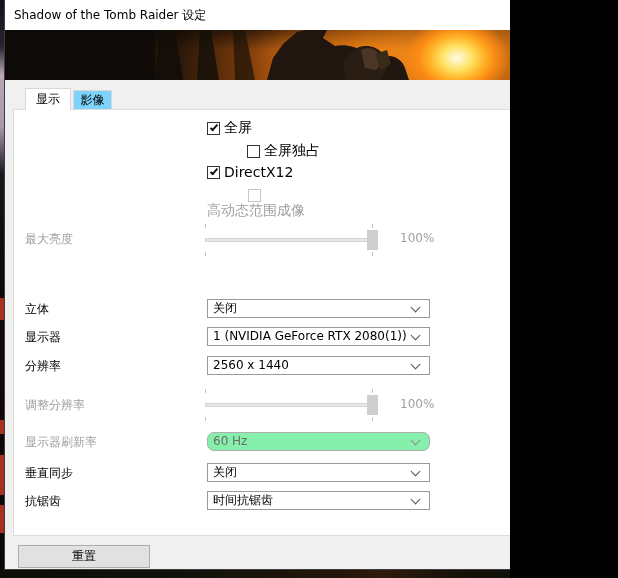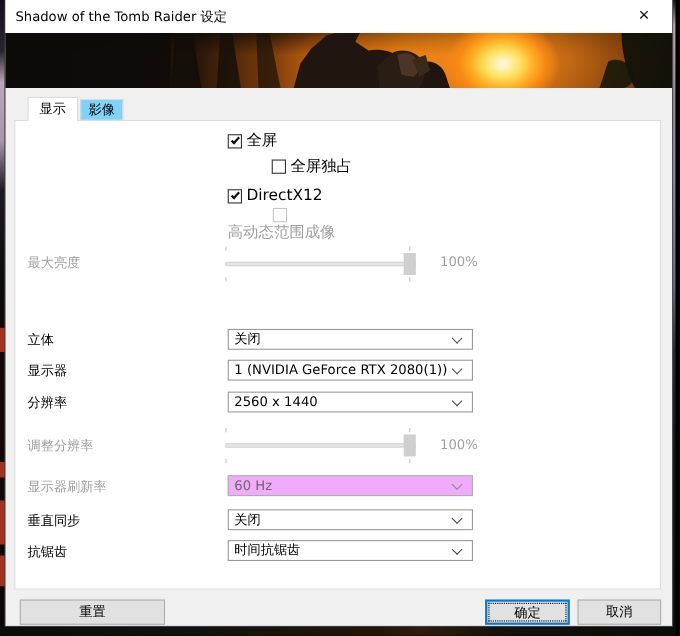--- a/index.html
+++ b/index.html
@@ -1,17 +1,17 @@
 <!DOCTYPE html>
 <html><head>
 <meta charset="utf-8">
 <style>
   html,body{margin:0;padding:0;background:#000;}
   *{box-sizing:border-box;font-family:"DejaVu Sans","Liberation Sans",sans-serif;}
-  .stage{position:relative;width:614px;height:578px;overflow:hidden;background:#0a0a0a;}
+  .stage{position:relative;width:510px;height:578px;overflow:hidden;background:#0a0a0a;}
 
   
   .bg-left{position:absolute;left:0;top:0;width:5px;height:578px;
     background:linear-gradient(180deg,#14101a 0%,#2a2230 8%,#b9a7b4 13%,#a898a8 22%,#1c1820 30%,#0c0a0a 45%,#120808 60%,#0a0606 100%);}
   .bg-left .red-mark{position:absolute;left:0;width:5px;background:#a8301e;}
   .bg-right{position:absolute;left:611px;top:0;width:7px;height:578px;
     background:linear-gradient(180deg,#1a1218 0%,#c9a3ae 4%,#9b88a8 15%,#8d87ac 30%,#6f6a8e 45%,#2c2836 55%,#15151a 70%,#0b0b0d 100%);}
   .bg-bottom{position:absolute;left:0;top:569px;width:618px;height:9px;
     background:linear-gradient(90deg,#0b0d09 0%,#10130c 30%,#241509 55%,#2e1c0c 62%,#131109 75%,#0a0c08 100%);}
 
@@ -56,21 +56,21 @@
   
   .slider{position:absolute;left:197px;width:186px;height:30px;z-index:4;}
   .sl-track{position:absolute;left:3px;top:14px;width:173px;height:4px;background:#e8e8e8;border:1px solid #d4d4d4;}
   .sl-thumb{position:absolute;left:165px;top:6px;width:11px;height:20px;background:#cfcfcf;}
   .sl-tick{position:absolute;width:1px;height:4px;background:#c4c4c4;}
   .sl-val{position:absolute;left:395px;font-size:12px;color:#9f9f9f;z-index:4;}
 
   
   .combo{position:absolute;left:202px;width:223px;height:19px;background:#fff;border:1px solid #999;
     font-size:12px;color:#000;line-height:17px;padding-left:5px;z-index:4;white-space:nowrap;overflow:hidden;}
-  .combo.disabled{background:#f0abfc;border-color:#aeaeae;color:#6b6b6b;}
+  .combo.disabled{background:#86efac;border-color:#aeaeae;color:#6b6b6b;border-radius:7px;}
   .chev{position:absolute;right:10px;top:4px;width:7px;height:7px;border-right:1px solid #555;border-bottom:1px solid #555;transform:rotate(45deg);}
   .combo.disabled .chev{border-color:#8f8f8f;}
 
   
   .btn{position:absolute;top:545px;height:23px;background:#e1e1e1;border:1px solid #adadad;
     font-size:12px;text-align:center;line-height:20px;color:#000;z-index:4;}
   .btn-reset{left:13px;width:132px;}
   .btn-ok{left:436px;width:77px;border:2px solid #0078d7;outline:1px dotted #000;outline-offset:-4px;}
   .btn-cancel{left:520px;width:76px;}
 </style>
@@ -123,21 +123,21 @@
     <div class="cbrow" style="top:120px;">
       <span class="cbox">
           <span class="cbcheck"></span>
         </span>
       <span class="cblabel">全屏</span>
     </div>
     <div class="cbrow" style="top:143px;padding-left:40px;">
       <span class="cbox"></span>
       <span class="cblabel">全屏独占</span>
     </div>
-    <div class="cbrow" style="top:170px;">
+    <div class="cbrow" style="top:164px;">
       <span class="cbox">
           <span class="cbcheck"></span>
         </span>
       <span class="cblabel">DirectX12</span>
     </div>
     <div class="cbrow" style="top:189px;flex-direction:column;">
       <span class="cbox disabled"></span>
       <span class="cblabel disabled">高动态范围成像</span>
     </div>
 
@@ -193,17 +193,16 @@
       <span class="chev"></span>
     </div>
 
     <span class="row-label" style="top:493px;">抗锯齿</span>
     <div class="combo" style="top:491px;">
       <span>时间抗锯齿</span>
       <span class="chev"></span>
     </div>
 
     <div class="btn btn-reset">重置</div>
-    <div class="btn btn-ok">确定</div>
     <div class="btn btn-cancel">取消</div>
 
   </div>
 </div>
 
 </body></html>

